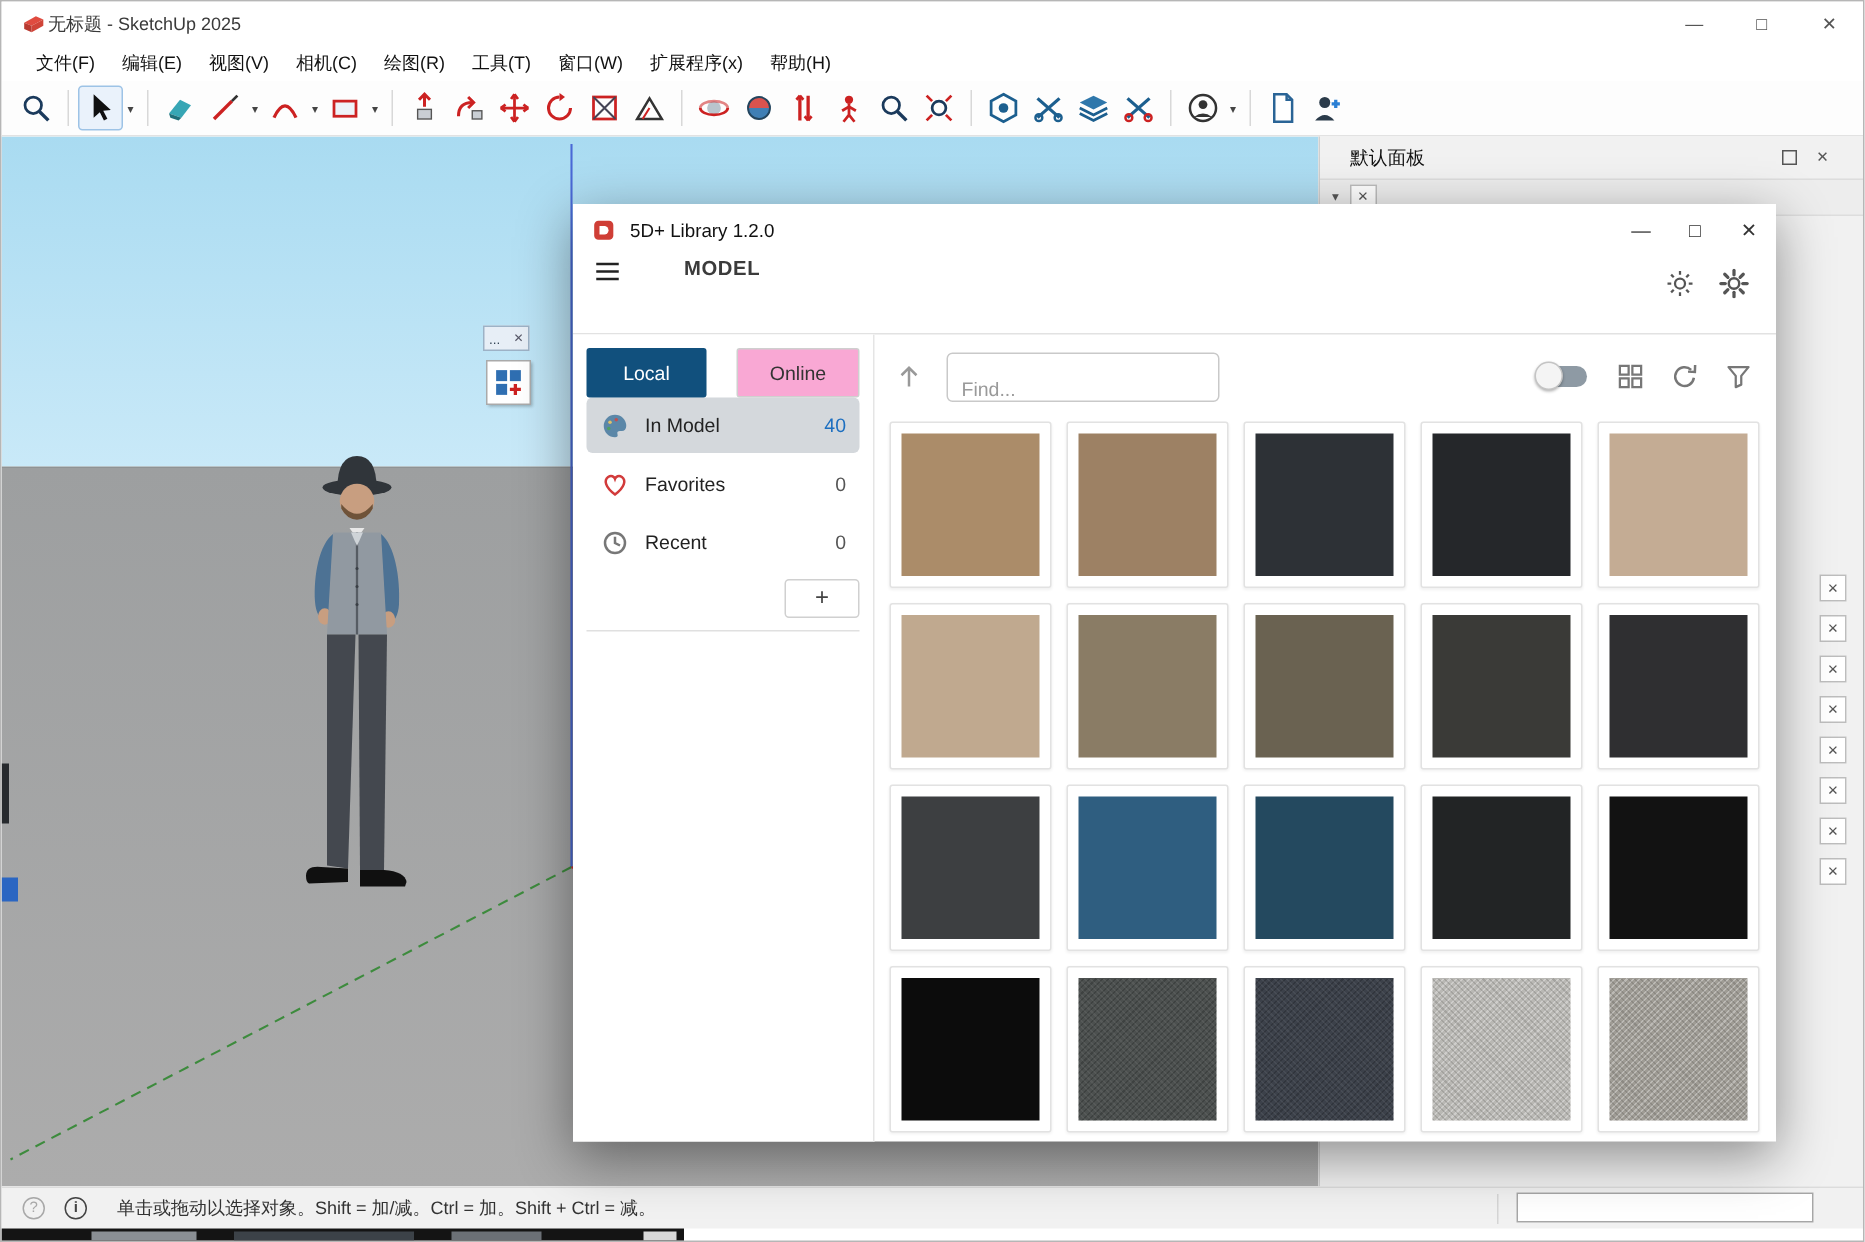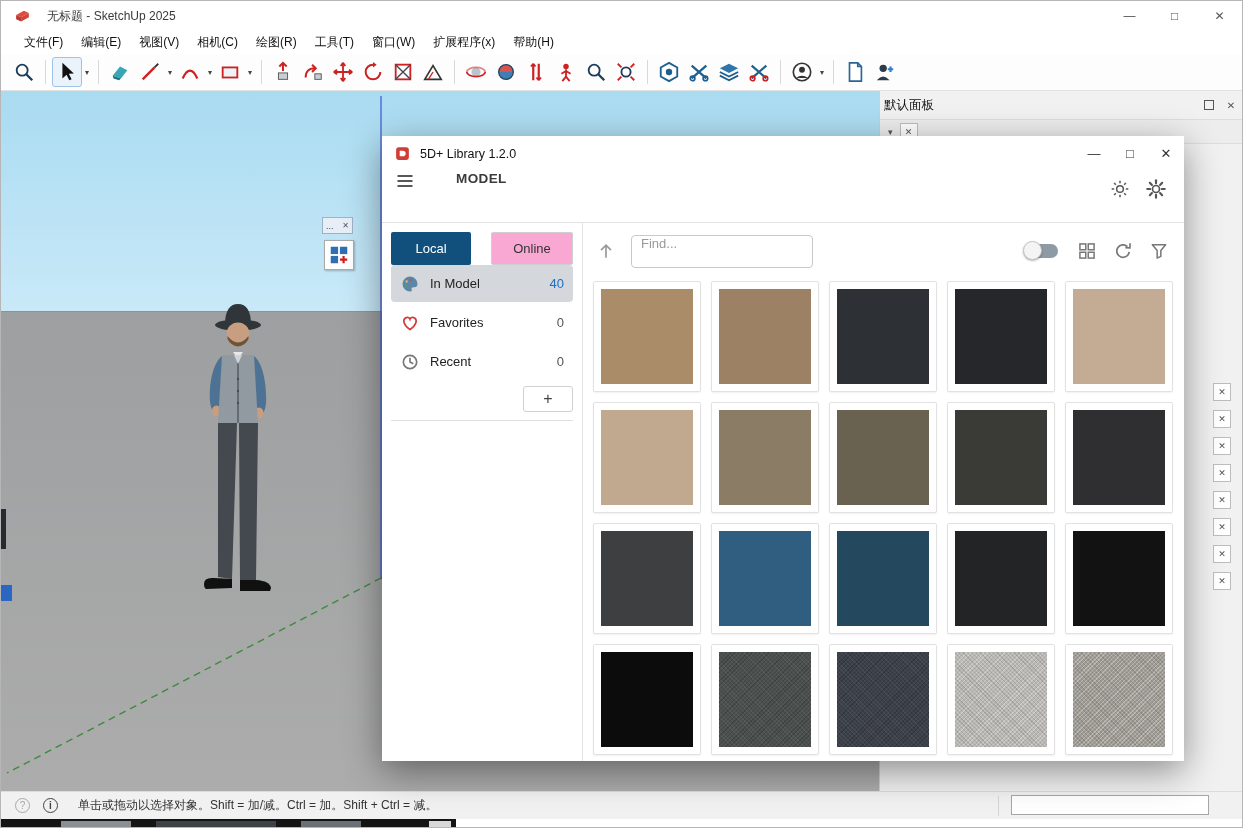--- a/index.html
+++ b/index.html
@@ -2,21 +2,21 @@
 <html><head>
 <meta charset="utf-8">
 <style>
 *{margin:0;padding:0;box-sizing:border-box}
 html,body{width:1243px;height:828px}
 body{position:relative;font-family:"Liberation Sans","DejaVu Sans",sans-serif;background:#fff;overflow:hidden;font-size:12px;color:#222;border:1px solid #b6b6b6}
 svg{display:block}
 
 .titlebar{position:absolute;left:0;top:0;width:100%;height:30px;background:#fff;display:flex;align-items:center}
 .logo{width:17px;height:17px;margin-left:13px}
-.title-text{margin-left:16px;color:#3a3a3a;font-size:12px}
+.title-text{margin-left:1px;color:#3a3a3a;font-size:12px}
 .win-controls{margin-left:auto;display:flex}
 .win-btn{width:45px;height:30px;display:flex;align-items:center;justify-content:center;color:#555;font-size:12px;cursor:default}
 
 .menubar{position:absolute;left:0;top:30px;width:100%;height:23px;background:#fff;display:flex;align-items:center;padding-left:14px}
 .menu-item{padding:0 9px;font-size:12px;color:#111}
 
 .toolbar{position:absolute;left:0;top:53px;width:100%;height:37px;background:#fdfdfd;border-bottom:1px solid #e2e2e2;display:flex;align-items:center;padding-left:8px}
 .tool{width:30px;height:30px;display:flex;align-items:center;justify-content:center;border-radius:3px;flex:0 0 auto}
 .tool svg{width:22px;height:22px}
 .tool.pressed{background:#eaf2fb;border:1px solid #9dc3e6}
@@ -28,21 +28,21 @@
 .ground{position:absolute;left:0;top:220px;width:100%;height:480px;background:linear-gradient(#9d9fa0,#acacac);border-top:1px solid #8f9394}
 .axes{position:absolute;left:0;top:0}
 .person{position:absolute;left:193px;top:208px;width:95px;height:295px}
 .mini-tb-head{position:absolute;left:321px;top:126px;width:31px;height:17px;background:#e7eef6;border:1px solid #9db2c6;display:flex;align-items:center;justify-content:space-between;padding:0 3px;font-size:9px;color:#345}
 .mini-tb-body{position:absolute;left:323px;top:149px;width:30px;height:30px;background:#fff;border:1px solid #aaa;box-shadow:1px 1px 2px rgba(0,0,0,.25);display:flex;align-items:center;justify-content:center}
 .mini-tb-body svg{width:22px;height:22px}
 .sliver-dark{position:absolute;left:0;top:418px;width:5px;height:40px;background:#272a2e}
 .sliver-blue{position:absolute;left:0;top:494px;width:11px;height:16px;background:#2b66c2}
 
 .side-panel{position:absolute;left:878px;top:90px;width:365px;height:700px;background:#f1f1f1;border-left:1px solid #cfcfcf}
-.sp-header{height:28px;display:flex;align-items:center;padding:0 4px;font-size:12.5px;color:#111}
+.sp-header{height:28px;display:flex;align-items:center;padding:0 20px;font-size:12.5px;color:#111}
 .sp-header .sp-title{flex:1}
 .sp-hbtn{width:18px;height:18px;display:flex;align-items:center;justify-content:center;color:#555;font-size:10px;margin-left:4px}
 .pin-glyph{width:10px;height:10px;border:1.5px solid #555}
 .sp-section{height:25px;background:#ededed;border-top:1px solid #ddd;border-bottom:1px solid #ddd;display:flex;align-items:center;padding:0 8px;color:#222}
 .sp-chev{margin-right:7px;color:#555;font-size:9px}
 .sp-section .sp-sec-label{flex:1;font-size:12px}
 .x-col{position:absolute;left:333px;top:292px;display:flex;flex-direction:column;gap:9px}
 .mini-x{width:18px;height:18px;background:#fff;border:1px solid #bdbdbd;display:flex;align-items:center;justify-content:center;font-size:9px;color:#555}
 
 .statusbar{position:absolute;left:0;top:790px;width:100%;height:28px;background:#f1f1f1;border-top:1px solid #dcdcdc;display:flex;align-items:center}
@@ -84,21 +84,21 @@
 .cat-label{flex:1;font-size:13px;color:#222}
 .cat-count{font-size:13px;color:#555}
 .cat.selected .cat-count{color:#1d6fc0}
 .plus-row{margin-top:6px;display:flex;justify-content:flex-end}
 .plus-btn{width:50px;height:26px;border:1px solid #d0d0d0;border-radius:3px;background:#fff;display:flex;align-items:center;justify-content:center;font-size:16px;color:#444}
 .side-div{margin-top:8px;border-top:1px solid #e0e0e0}
 .dlg-content{flex:1;padding-top:6px}
 .content-topbar{height:44px;display:flex;align-items:center;padding:0 14px 0 12px;gap:14px}
 .ct-icon{width:22px;height:22px;display:flex;align-items:center;justify-content:center}
 .ct-icon svg{width:20px;height:20px}
-.search-box{width:182px;height:33px;border:1px solid #c9c9c9;border-radius:4px;display:flex;align-items:flex-start;padding:0 9px}
+.search-box{width:182px;height:33px;border:1px solid #c9c9c9;border-radius:4px;display:flex;align-items:flex-end;padding:0 9px}
 .search-box input{border:0;outline:0;flex:1;font-size:13px;color:#444;font-family:inherit;background:transparent}
 .search-box input::placeholder{color:#9a9a9a}
 .sb-mag{width:17px;height:17px}
 .ct-spacer{flex:1}
 .toggle{width:32px;height:14px;border-radius:7px;background:#8e9aa4;position:relative;margin-right:4px}
 .toggle .knob{position:absolute;left:-3px;top:-3px;width:19px;height:19px;border-radius:50%;background:#f4f4f4;border:1px solid #c4c4c4;box-shadow:0 1px 2px rgba(0,0,0,.3)}
 .mat-grid{display:grid;grid-template-columns:repeat(5,108px);grid-auto-rows:111px;gap:10px;padding:8px 10px 0 10px}
 .mat-card{background:#fff;border:1px solid #e2e2e2;border-radius:2px;padding:7px;box-shadow:0 1px 2px rgba(0,0,0,.06)}
 .mat-swatch{width:100%;height:100%}
 </style>

